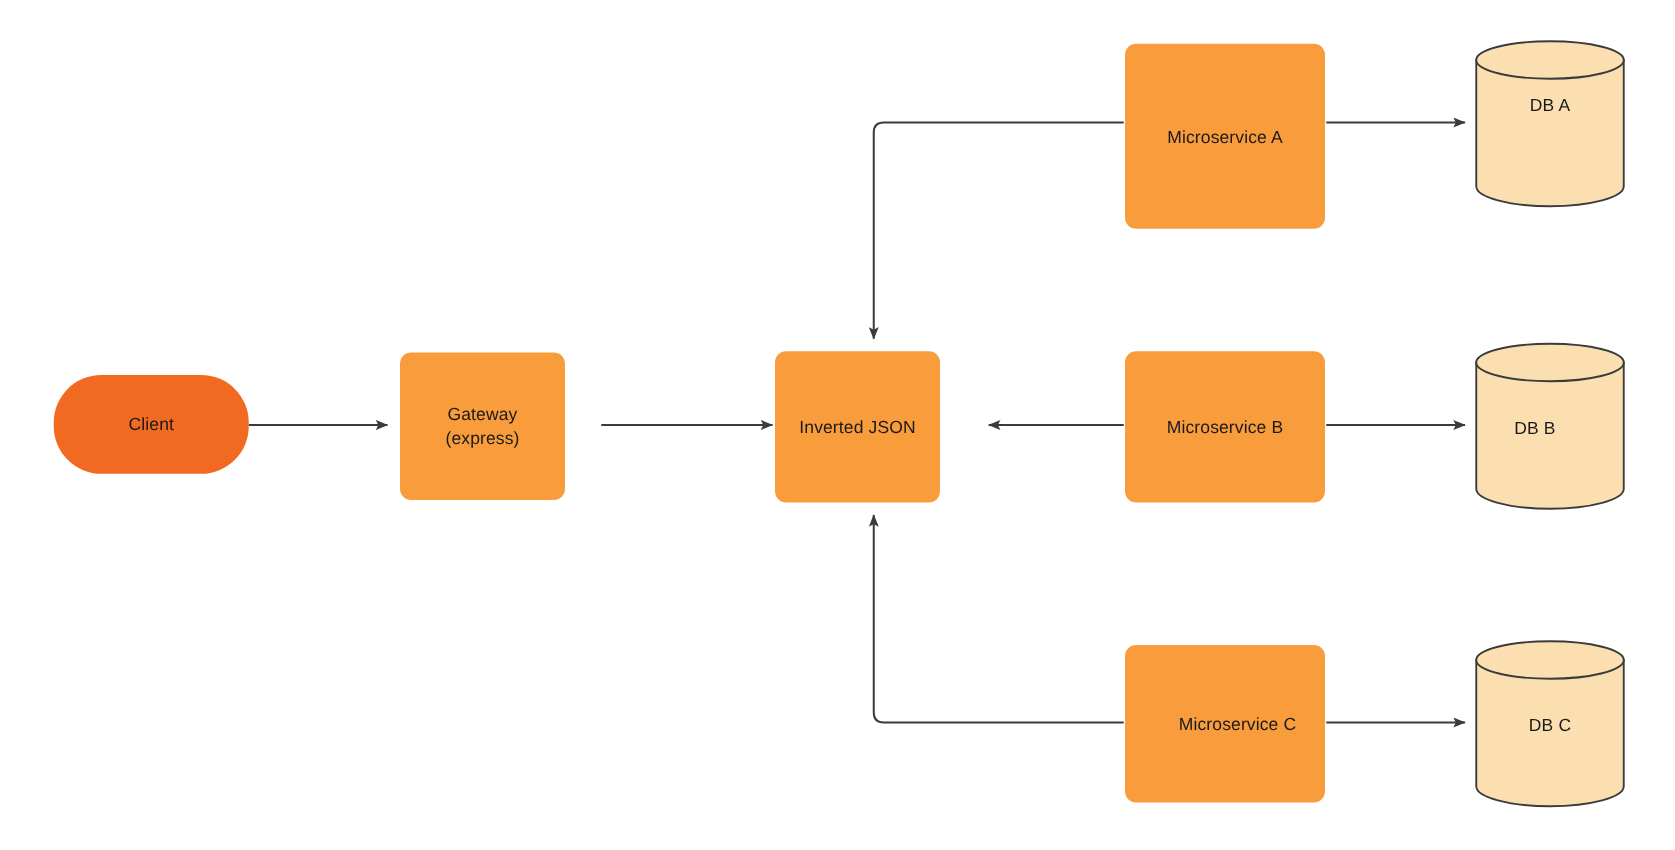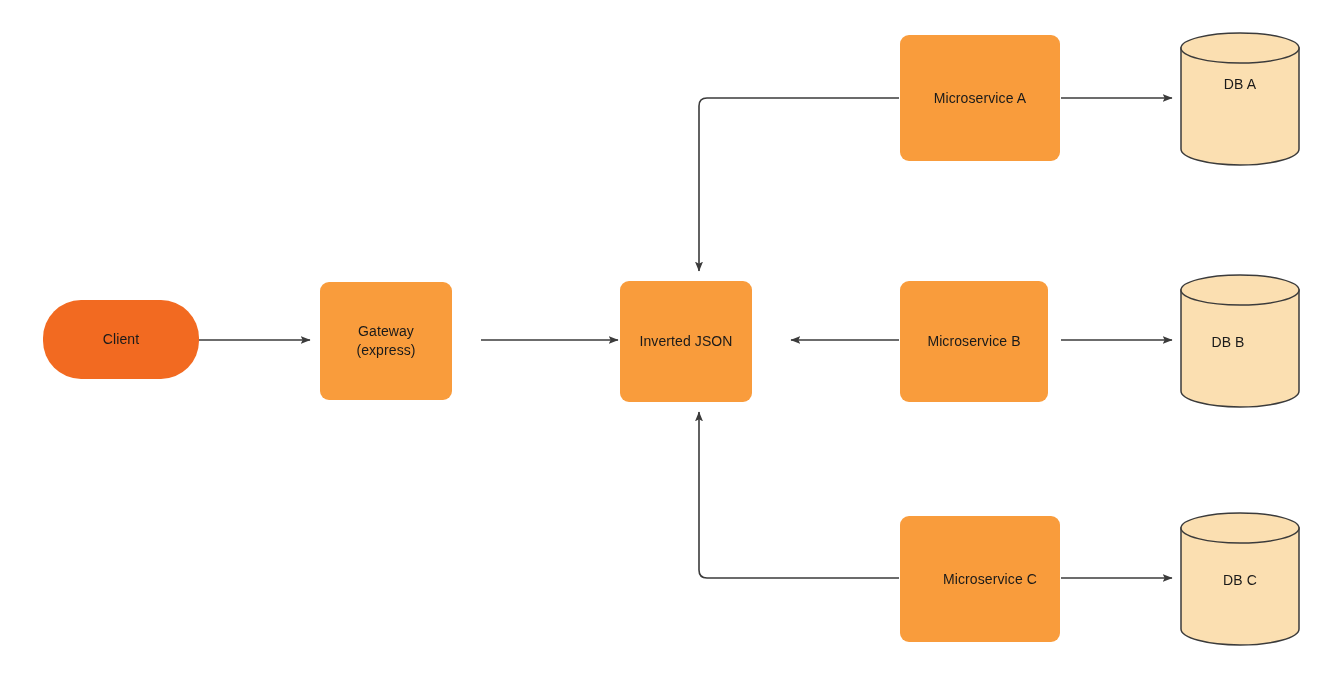--- a/index.html
+++ b/index.html
@@ -108,25 +108,25 @@
 
   <div class="node node-box" style="left:320px; top:282px; width:132px; height:118px; background:#f99c3c;">
     <span class="node-label">Gateway
 (express)</span>
   </div>
 
   <div class="node node-box" style="left:620px; top:281px; width:132px; height:121px; background:#f99c3c;">
     <span class="node-label">Inverted JSON</span>
   </div>
 
-  <div class="node node-box" style="left:900px; top:35px; width:160px; height:126px; background:#f99c3c;">
+  <div class="node node-box" style="left:900px; top:35px; width:160px; height:148px; background:#f99c3c;">
     <span class="node-label">Microservice A</span>
   </div>
 
-  <div class="node node-box" style="left:900px; top:281px; width:148px; height:121px; background:#f99c3c;">
+  <div class="node node-box" style="left:900px; top:281px; width:160px; height:121px; background:#f99c3c;">
     <span class="node-label">Microservice B</span>
   </div>
 
   <div class="node node-box" style="left:900px; top:516px; width:160px; height:126px; background:#f99c3c;padding-left:20px;">
     <span class="node-label">Microservice C</span>
   </div>
 
   <div class="db" style="left:1180px; top:32px; width:120px; height:133px;">
     <svg width="120" height="133" viewBox="0 0 120 133" aria-hidden="true">
       <path d="M 1 16 L 1 117 A 59 16 0 0 0 119 117 L 119 16 Z" fill="#fbdfb1" stroke="#3b3b3b" stroke-width="1.5"></path>

